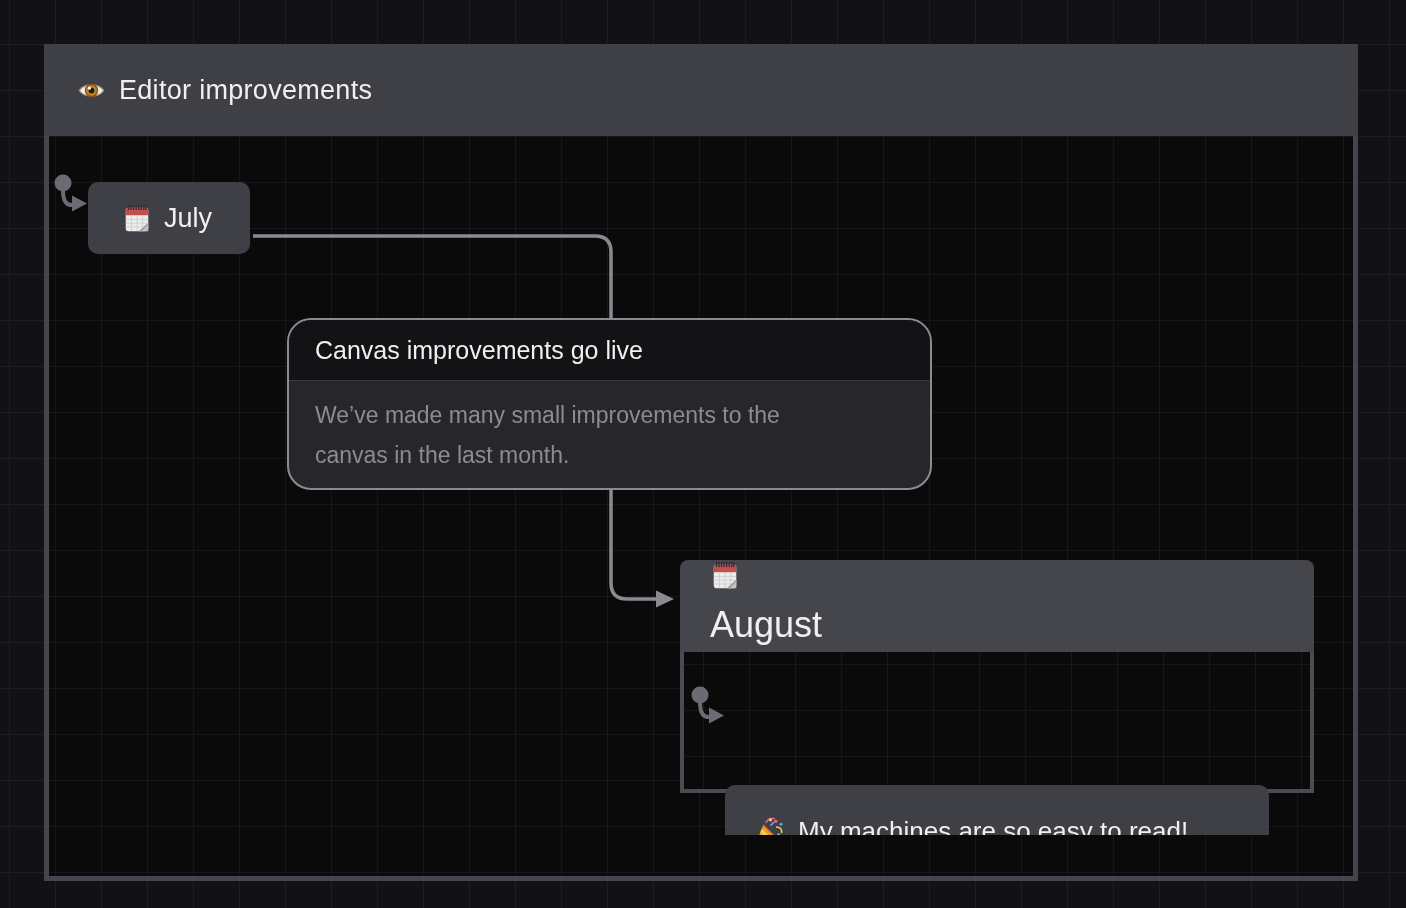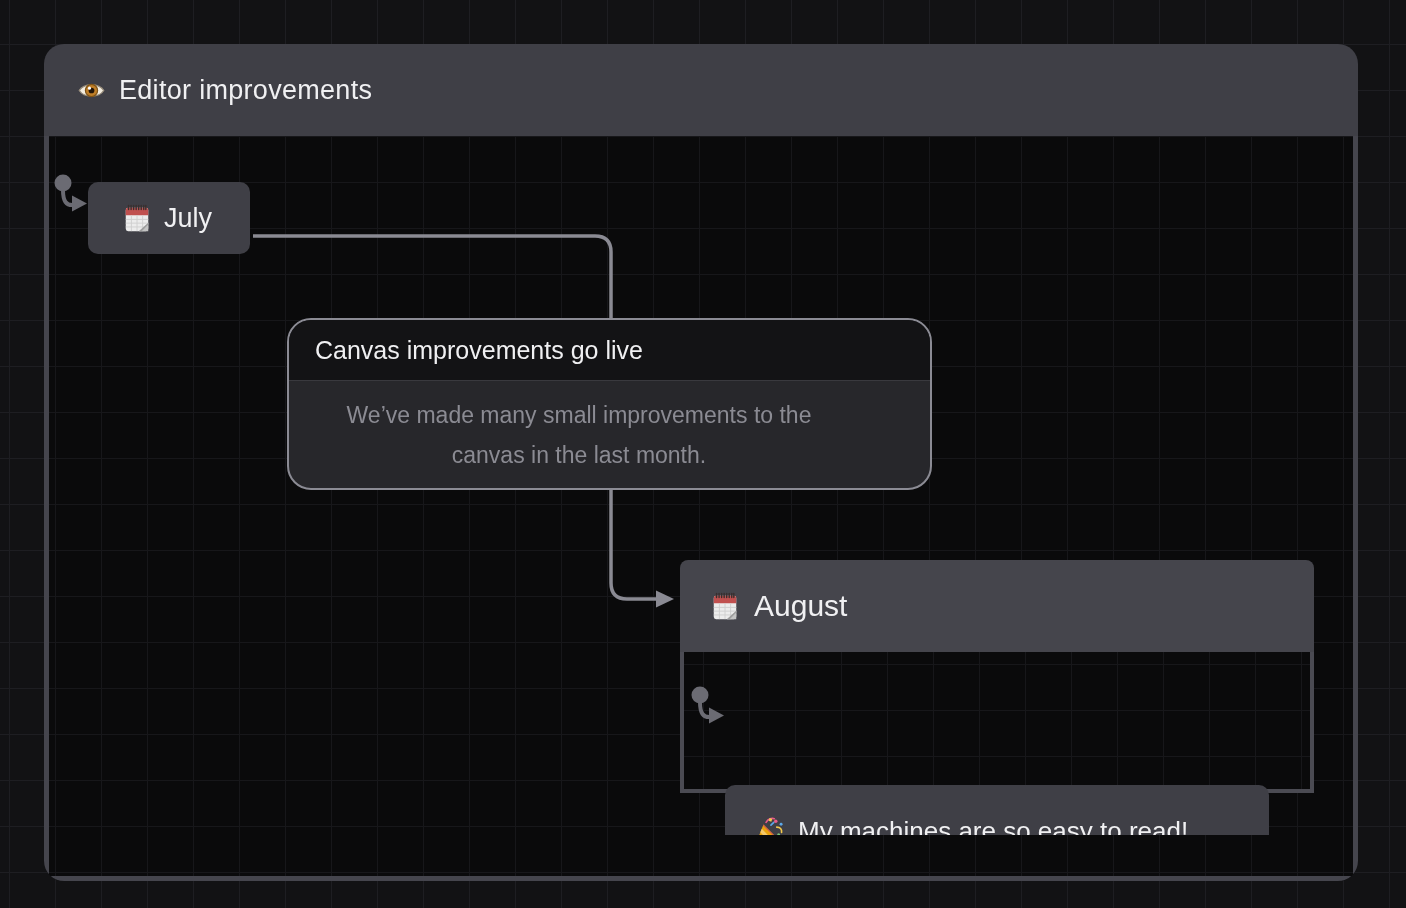--- a/index.html
+++ b/index.html
@@ -35,21 +35,21 @@
       linear-gradient(to bottom, var(--grid-line) 1px, transparent 1px);
     background-size: 46px 46px;
     background-position: 9px 44px;
   }
 
   
   .machine {
     position: absolute;
     left: 44px; top: 44px;
     width: 1314px; height: 837px;
-    border-radius: 20px;
+    border-radius: 0;
     overflow: hidden;
     z-index: 1;
   }
   .machine-header {
     height: 92px;
     background: var(--machine-header-bg);
     display: flex;
     align-items: center;
     gap: 14px;
     padding: 0 34px;
@@ -95,25 +95,25 @@
     left: 680px; top: 560px;
     width: 634px; height: 275px;
     border-radius: 8px;
     overflow: hidden;
     z-index: 2;
   }
   .august-header {
     height: 92px;
     background: var(--august-header-bg);
     display: flex;
-    align-items: center;
     gap: 14px;
     padding: 0 30px;
-    font-size: 30px;
+    font-size: 36px;
     color: var(--text-primary);
+    flex-direction: column;
   }
   .august-body {
     position: relative;
     height: 141px;
     border: 4px solid var(--august-border);
     border-top: none;
     background-color: var(--content-bg);
     background-image:
       linear-gradient(to right, var(--grid-line-inner) 1px, transparent 1px),
       linear-gradient(to bottom, var(--grid-line-inner) 1px, transparent 1px);
@@ -148,21 +148,20 @@
     padding: 0 26px;
     font-size: 25px;
     color: var(--text-primary);
   }
   .card-body {
     padding: 14px 26px 0;
     font-size: 23px;
     line-height: 40px;
     color: var(--text-secondary);
     max-width: 580px;
-    text-align: center;
   }
 
   
   .edges {
     position: absolute;
     inset: 0;
     z-index: 4;
     pointer-events: none;
   }
   .edges [data-interactable="true"] { pointer-events: auto; }

